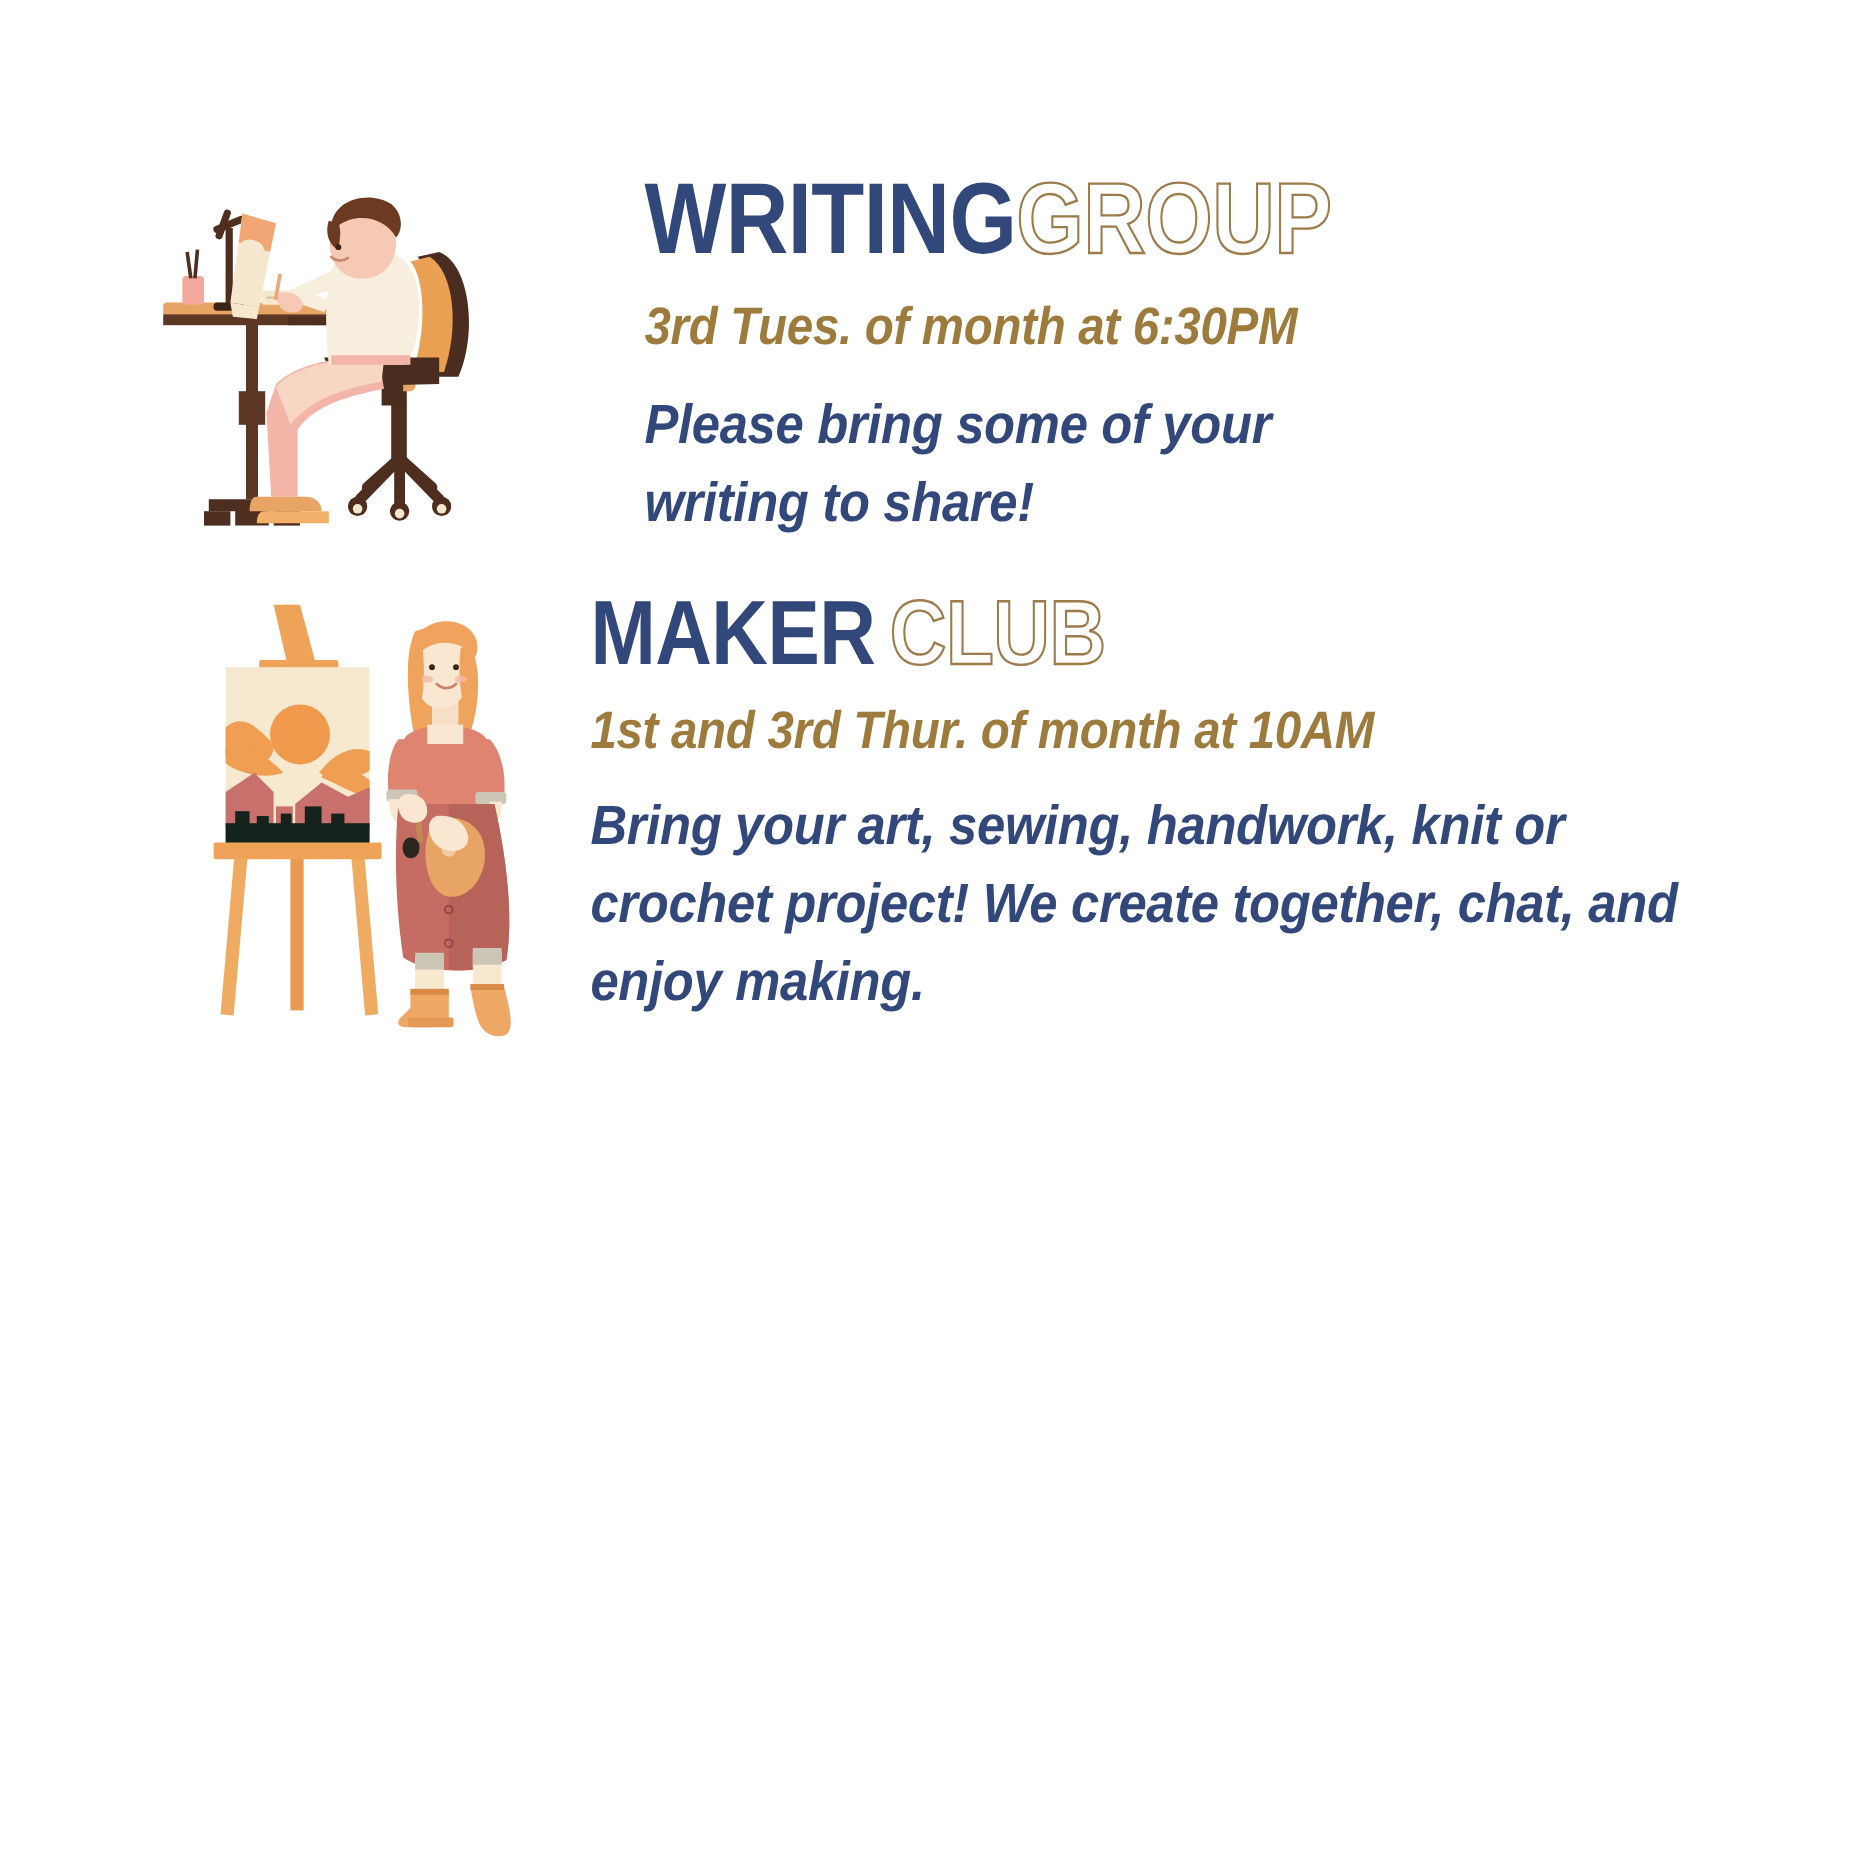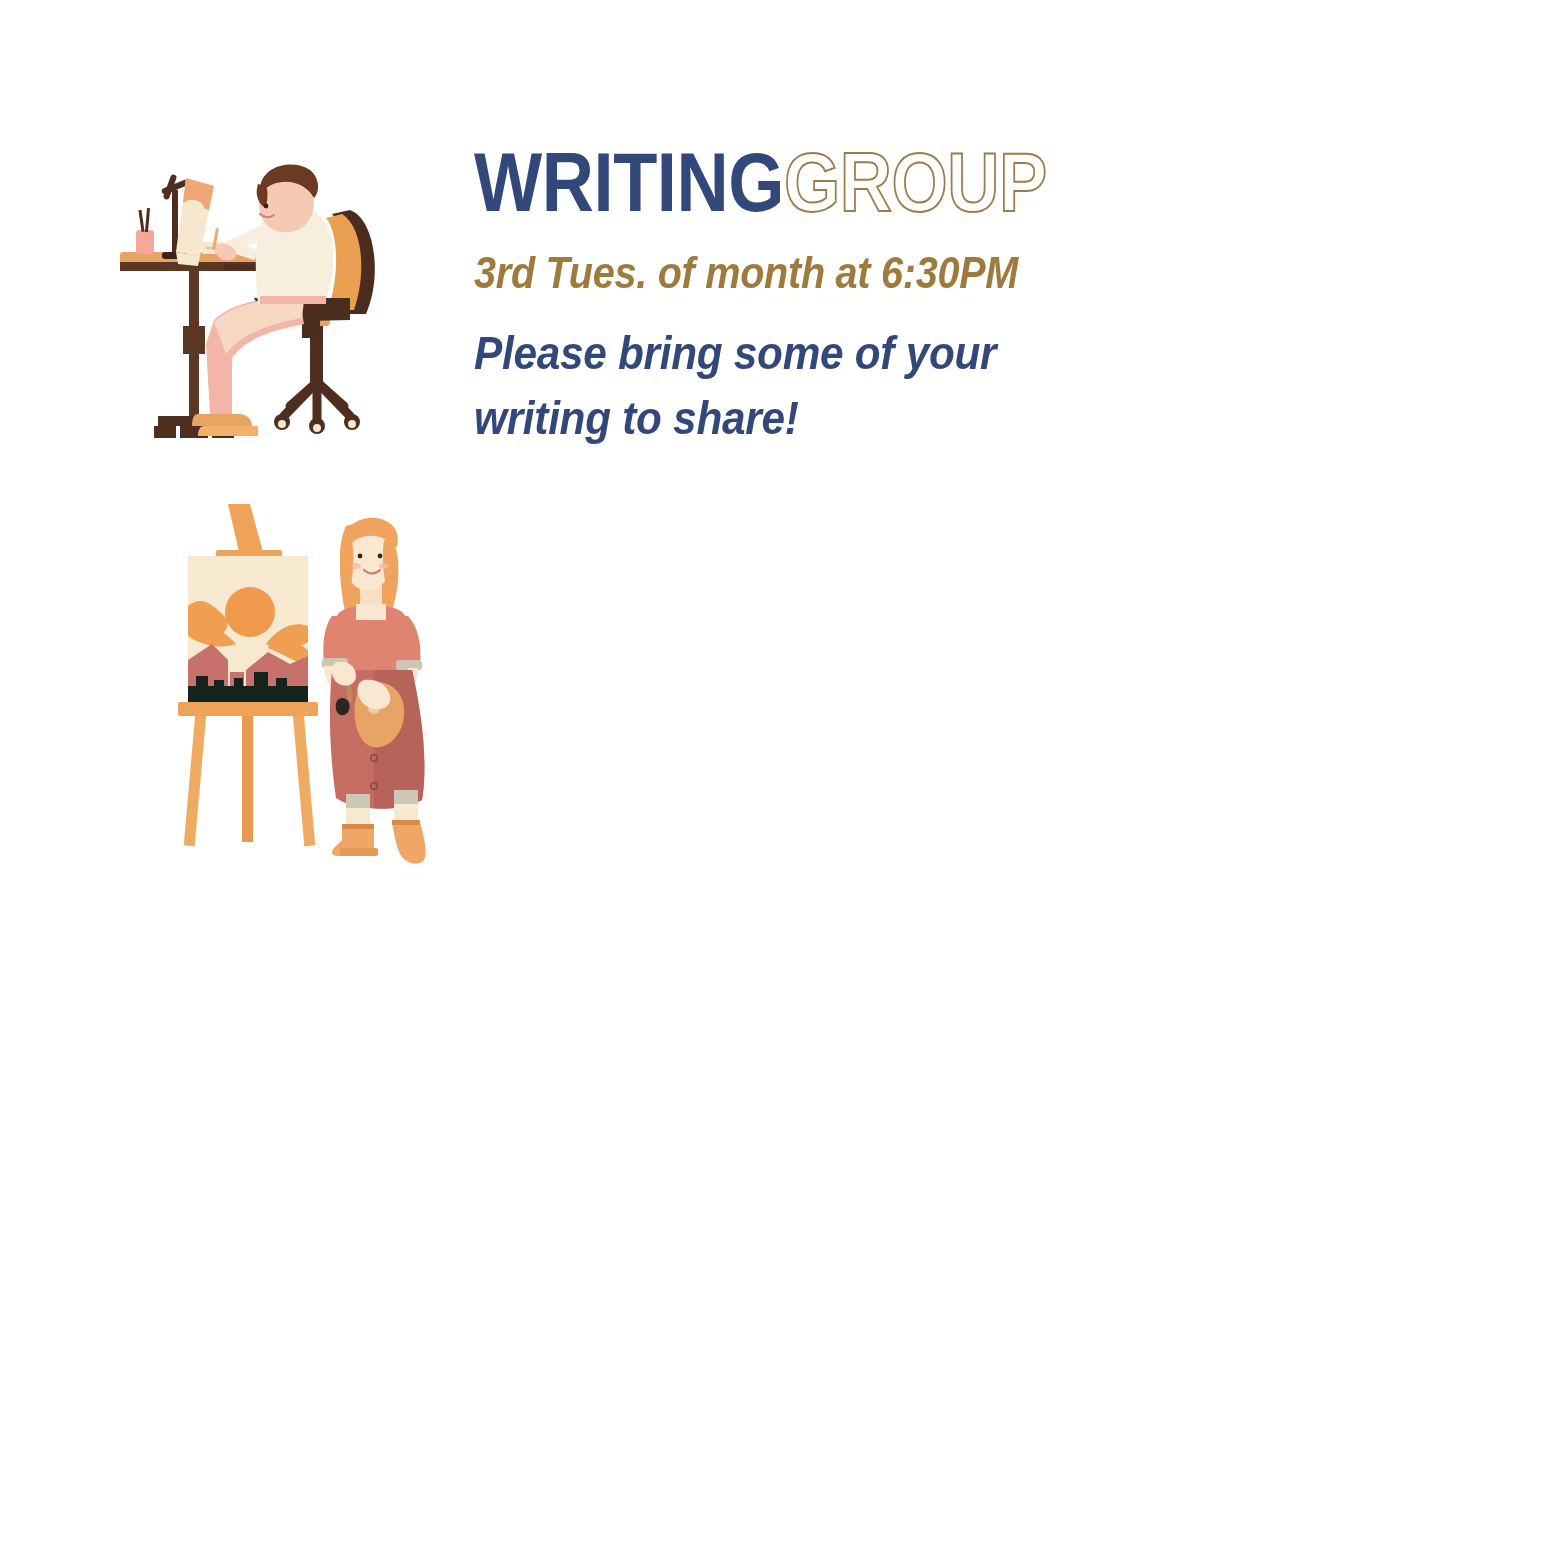--- a/index.html
+++ b/index.html
@@ -7,21 +7,21 @@
     width:1545px;height:1545px;
     background:#ffffff;
     font-family:"Liberation Sans", sans-serif;
     overflow:hidden;
     position:relative;
   }
   .poster{position:relative;width:1545px;height:1545px;background:#fff;}
 
   
   .event-block{position:absolute;display:flex;align-items:flex-start;}
-  #block-writing{left:114px;top:140px;}
+  #block-writing{left:130px;top:140px;gap:47px;}
   #block-maker{left:150px;top:490px;}
 
   .art-col{flex:0 0 auto;position:relative;}
   .text-col{flex:0 0 auto;position:relative;}
 
   
   .heading{
     font-family:"Liberation Sans", sans-serif;
     font-weight:bold;
     letter-spacing:-0.5px;
@@ -255,15 +255,20 @@
         <rect x="244" y="296" width="24" height="14" fill="#ccc6b6"></rect>
 
         <path d="M192 332 h32 v22 c0 6 -4 8 -10 8 h-26 c-6 0 -8 -4 -4 -8 l8 -8 z" fill="#efa765"></path>
         <rect x="190" y="354" width="38" height="8" rx="2" fill="#e49a55"></rect>
         <rect x="192" y="330" width="32" height="5" fill="#d98a45"></rect>
         <path d="M242 328 h28 c6 22 8 36 2 40 c-8 4 -18 0 -22 -8 c-4 -8 -6 -20 -8 -32 z" fill="#efa765"></path>
         <rect x="242" y="326" width="28" height="5" fill="#d98a45"></rect>
       </svg>
     </div>
 
+    <div class="text-col">
+      <h1 class="heading" id="maker-heading"><span class="solid">MAKER</span><span class="outline">CLUB</span></h1>
+      <p class="schedule" id="maker-schedule">1st and 3rd Thur. of month at 10AM</p>
+      <p class="body-text" id="maker-body">Bring your art, sewing, handwork, knit or crochet project! We create together, chat, and enjoy making.</p>
+    </div>
   </div>
 
 </div>
 
 </body></html>

